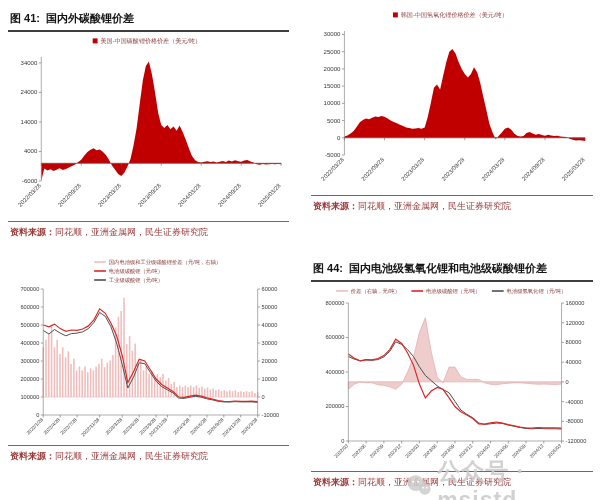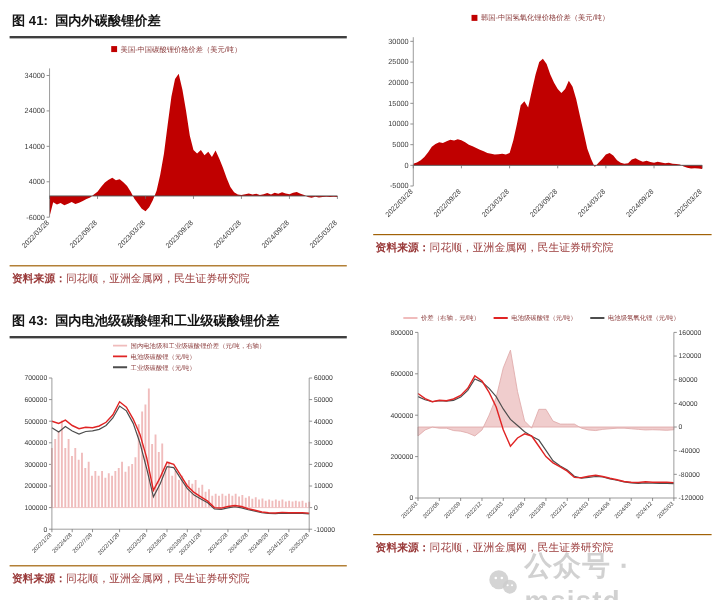--- a/index.html
+++ b/index.html
@@ -104,23 +104,20 @@
           <rect x="83.38999999999999" y="5.4" width="5" height="5" fill="#c00000"></rect>
           <text x="91.38999999999999" y="10" font-size="6.2" fill="#8a3b3b">韩国-中国氢氧化锂价格价差（美元/吨）</text>
         </g>
       </svg>
     <div class="panel-footer">
       <span class="src-label">资料来源：</span><span>同花顺，亚洲金属网，民生证券研究院</span>
     </div>
   </section>
 
   <section class="panel">
-    <div class="panel-header">
-      <span class="fig-label">图 43:</span><span class="panel-title">国内电池级碳酸锂和工业级碳酸锂价差</span>
-    </div>
     <svg class="chart" id="chart-2" viewBox="0 0 287 188" preserveAspectRatio="none">
         <line x1="33.5" x2="36" y1="32" y2="32" stroke="#666" stroke-width="0.6"></line>
         <text x="32" y="34" text-anchor="end" font-size="5.8" fill="#3a3a3a">700000</text>
         <line x1="33.5" x2="36" y1="50" y2="50" stroke="#666" stroke-width="0.6"></line>
         <text x="32" y="52" text-anchor="end" font-size="5.8" fill="#3a3a3a">600000</text>
         <line x1="33.5" x2="36" y1="68" y2="68" stroke="#666" stroke-width="0.6"></line>
         <text x="32" y="70" text-anchor="end" font-size="5.8" fill="#3a3a3a">500000</text>
         <line x1="33.5" x2="36" y1="86" y2="86" stroke="#666" stroke-width="0.6"></line>
         <text x="32" y="88" text-anchor="end" font-size="5.8" fill="#3a3a3a">400000</text>
         <line x1="33.5" x2="36" y1="104" y2="104" stroke="#666" stroke-width="0.6"></line>
@@ -265,20 +262,23 @@
           <line x1="88" x2="100" y1="23" y2="23" stroke="#4d4d4d" stroke-width="1.6"></line>
           <text x="103" y="25" font-size="5.4" fill="#8a3b3b">工业级碳酸锂（元/吨）</text>
         </g>
       </svg>
     <div class="panel-footer">
       <span class="src-label">资料来源：</span><span>同花顺，亚洲金属网，民生证券研究院</span>
     </div>
   </section>
 
   <section class="panel">
+    <div class="panel-header">
+      <span class="fig-label">图 44:</span><span class="panel-title">国内电池级氢氧化锂和电池级碳酸锂价差</span>
+    </div>
     <svg class="chart" id="chart-3" viewBox="0 0 287 188" preserveAspectRatio="none">
         <line x1="35.5" x2="38" y1="20" y2="20" stroke="#666" stroke-width="0.6"></line>
         <text x="34" y="22" text-anchor="end" font-size="5.8" fill="#3a3a3a">800000</text>
         <line x1="35.5" x2="38" y1="54.5" y2="54.5" stroke="#666" stroke-width="0.6"></line>
         <text x="34" y="56.5" text-anchor="end" font-size="5.8" fill="#3a3a3a">600000</text>
         <line x1="35.5" x2="38" y1="89" y2="89" stroke="#666" stroke-width="0.6"></line>
         <text x="34" y="91" text-anchor="end" font-size="5.8" fill="#3a3a3a">400000</text>
         <line x1="35.5" x2="38" y1="123.5" y2="123.5" stroke="#666" stroke-width="0.6"></line>
         <text x="34" y="125.5" text-anchor="end" font-size="5.8" fill="#3a3a3a">200000</text>
         <line x1="35.5" x2="38" y1="158" y2="158" stroke="#666" stroke-width="0.6"></line>

